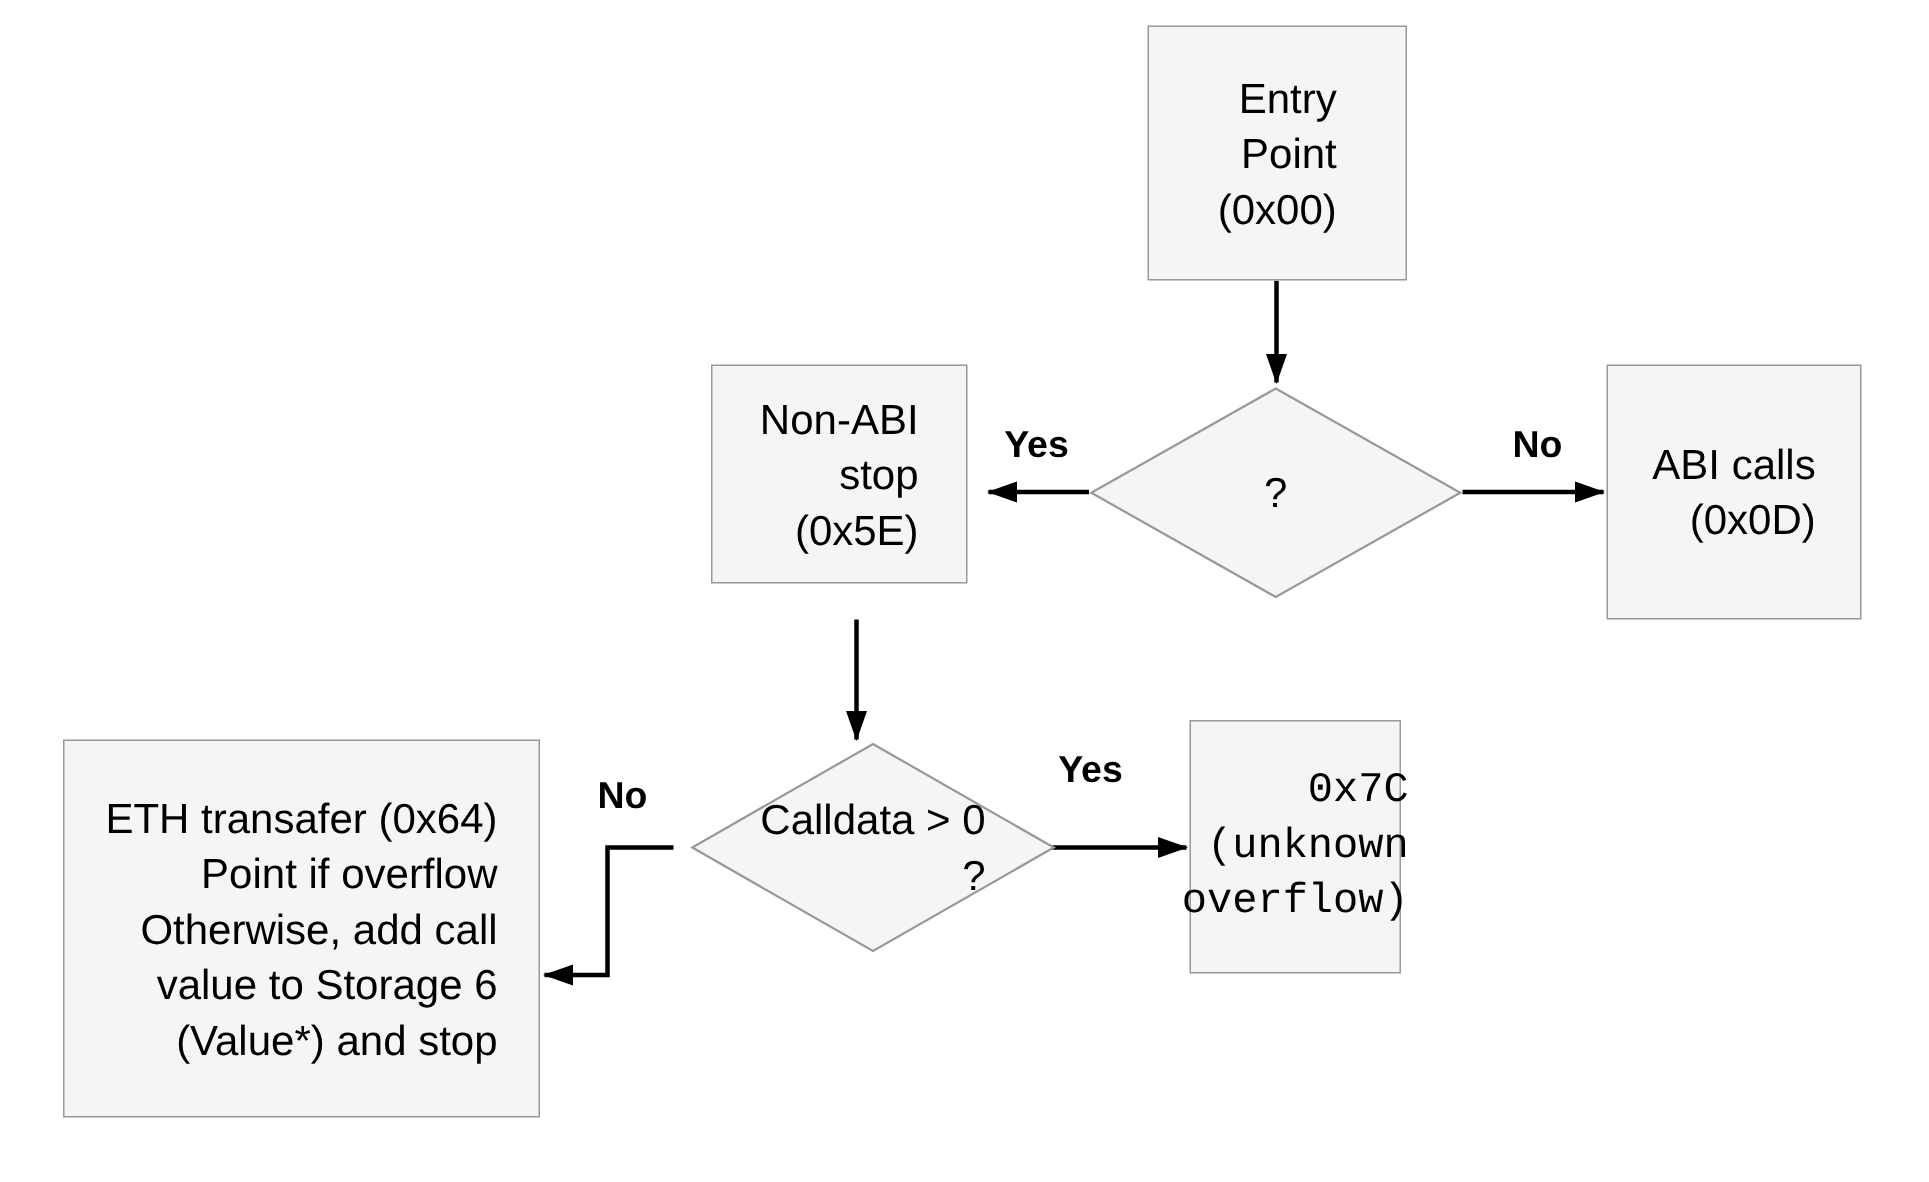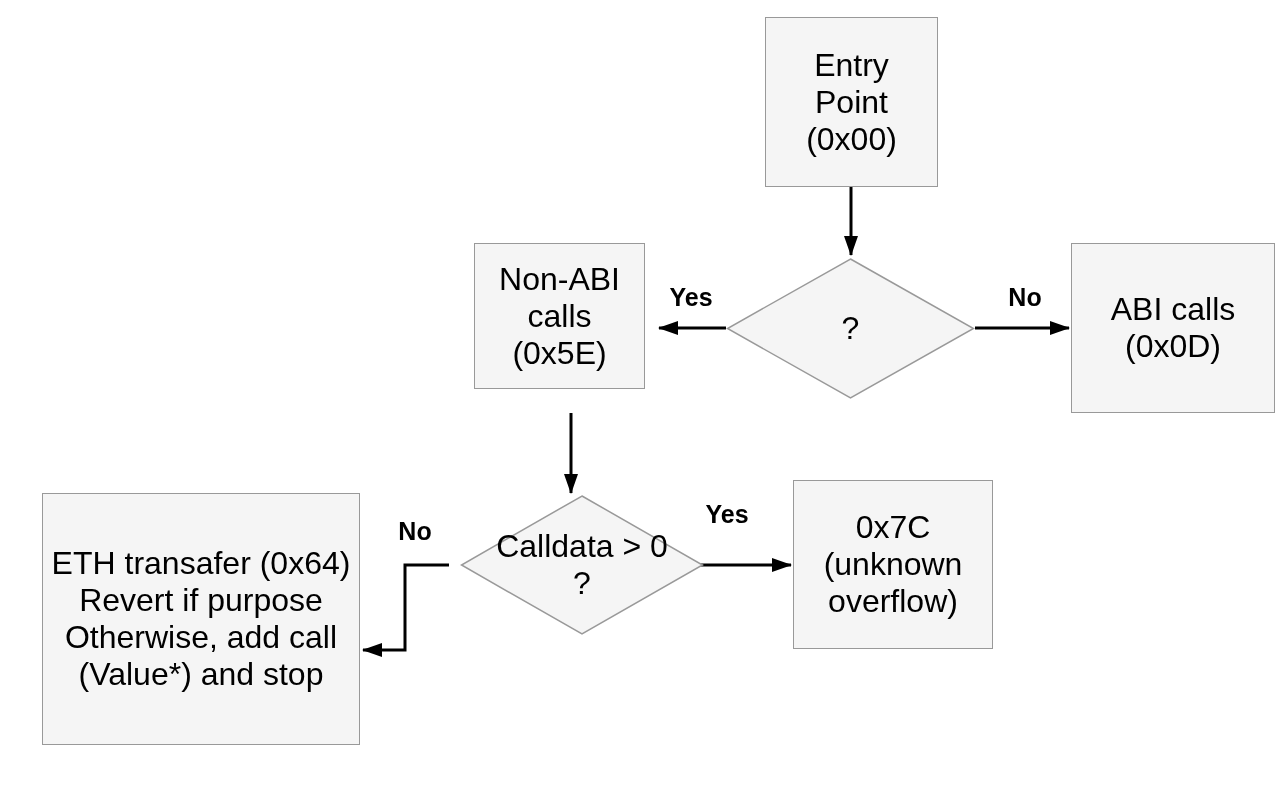--- a/index.html
+++ b/index.html
@@ -18,22 +18,22 @@
   }
   .edges { position: absolute; left: 0; top: 0; }
   .edge { stroke: var(--arrow, #000000); stroke-width: 3; fill: none; }
   #arrowhead path { fill: var(--arrow, #000000); stroke: none; }
 
   .node {
     position: absolute;
     display: flex;
     align-items: center;
     justify-content: center;
-    text-align: center;
-    font-size: 32px;
+    text-align: right;
+    font-size: 28px;
     line-height: 37px;
   }
   .box {
     background: var(--node-fill, #f5f5f5);
     border: 1.5px solid var(--node-border, #999999);
   }
   .diamond { background: transparent; }
   .diamond-svg { position: absolute; left: 0; top: 0; width: 100%; height: 100%; }
   .diamond-shape { fill: var(--node-fill, #f5f5f5); stroke: var(--node-border, #999999); stroke-width: 1.5; }
   .node-label { position: relative; }
@@ -79,55 +79,56 @@
       <polygon class="diamond-shape" points="124.5,1 247.5,70.5 124.5,140 1.5,70.5"></polygon>
     </svg>
     <div class="node-label">
       <div>?</div>
     </div>
   </div>
 
   <div class="node box" style="left:474px; top:243px; width:171px; height:146px;">
     <div class="node-label">
       <div>Non-ABI</div>
-      <div>calls</div>
+      <div>stop</div>
       <div>(0x5E)</div>
     </div>
   </div>
 
-  <div class="node box" style="left:1071px; top:243px; width:204px; height:170px;">
+  <div class="node box" style="left:1071px; top:243px; width:170px; height:170px;">
     <div class="node-label">
       <div>ABI calls</div>
       <div>(0x0D)</div>
     </div>
   </div>
 
   <div class="node diamond" style="left:460px; top:495px; width:244px; height:140px;">
     <svg class="diamond-svg" width="244" height="140" viewBox="0 0 244 140" aria-hidden="true">
       <polygon class="diamond-shape" points="122,1 242.5,70 122,139 1.5,70"></polygon>
     </svg>
     <div class="node-label">
       <div>Calldata &gt; 0</div>
       <div>?</div>
     </div>
   </div>
 
-  <div class="node box" style="left:793px; top:480px; width:200px; height:169px;">
+  <div class="node box" style="left:793px; top:480px; width:141px; height:169px;font-family:Liberation Mono, monospace;">
     <div class="node-label">
       <div>0x7C</div>
       <div>(unknown</div>
       <div>overflow)</div>
     </div>
   </div>
 
   <div class="node box" style="left:42px; top:493px; width:318px; height:252px;">
     <div class="node-label">
       <div>ETH transafer (0x64)</div>
-      <div>Revert if purpose</div>
+      <div>Point if overflow</div>
       <div>Otherwise, add call</div>
+      <div>value to Storage 6</div>
       <div>(Value*) and stop</div>
     </div>
   </div>
 
   <div class="edge-label" style="left:691px; top:297px;">Yes</div>
   <div class="edge-label" style="left:1025px; top:297px;">No</div>
   <div class="edge-label" style="left:727px; top:514px;">Yes</div>
   <div class="edge-label" style="left:415px; top:531px;">No</div>
 
 </div>

